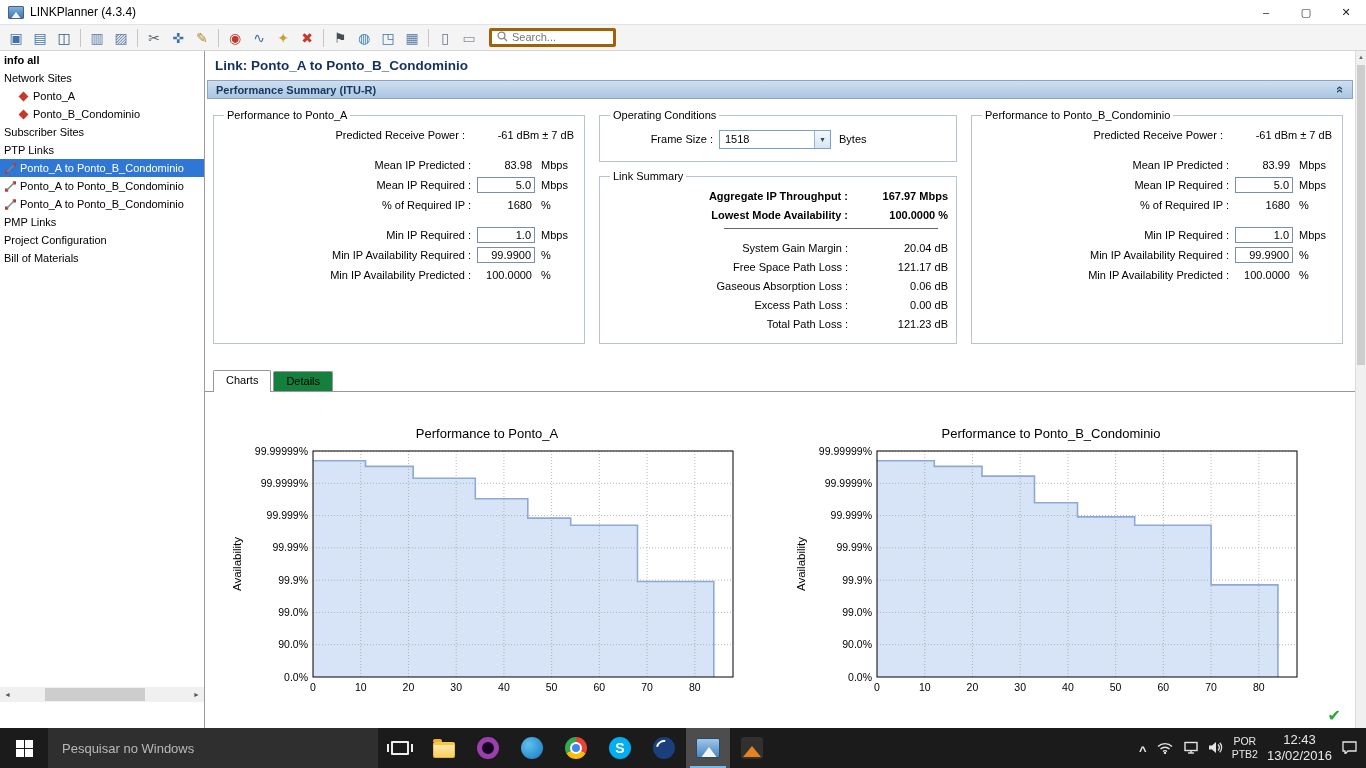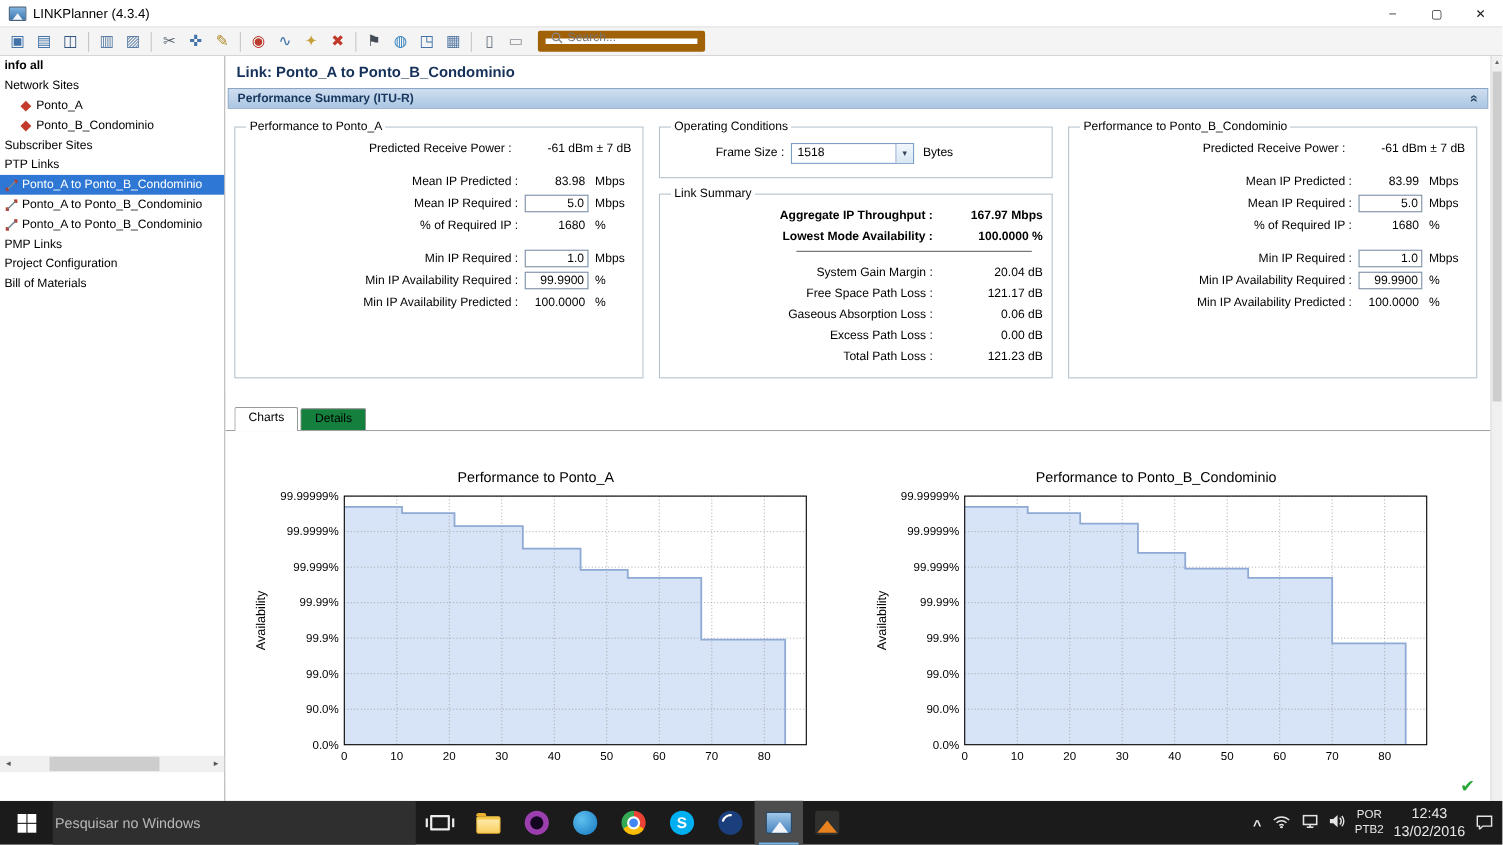--- a/index.html
+++ b/index.html
@@ -14,21 +14,21 @@
   .win-controls { margin-left:auto; display:flex; height:100%; }
   .win-btn { width:40px; display:flex; align-items:center; justify-content:center; font-size:11px; color:#222; }
 
   
   .menubar { height:21px; flex:none; display:flex; align-items:center; background:#fff; padding-left:2px; font-size:12px; }
   .menu-item { padding:2px 8px; }
   .toolbar { height:27px; flex:none; background:#f4f4f4; display:flex; align-items:center; padding-left:4px; border-top:1px solid #e3e3e3; border-bottom:1px solid #d5d5d5; }
   #toolbar-icons { display:flex; align-items:center; }
   .tb-icon { width:22px; height:22px; display:flex; align-items:center; justify-content:center; font-size:14px; margin:0 1px; }
   .tb-sep { width:1px; height:18px; background:#c6c6c6; margin:0 4px; }
-  .tb-searchbox { margin-left:8px; width:152px; height:19px; border:7px solid #a16207; border-radius:2px; background:#fff; display:flex; align-items:flex-end; padding:0 5px; gap:4px; }
+  .tb-searchbox { margin-left:8px; width:127px; height:19px; border:3px solid #a16207; border-radius:2px; background:#fff; display:flex; align-items:flex-start; padding:0 5px; gap:4px; }
   .tb-searchbox input { border:none; outline:none; flex:1; min-width:0; font:11px "Liberation Sans",sans-serif; color:#777; background:transparent; }
 
   
   .content-row { flex:1; display:flex; min-height:0; }
 
   
   .sidebar { width:205px; flex:none; background:#fff; border-right:1px solid #9b9b9b; position:relative; overflow:hidden; }
   .tree-item { display:flex; align-items:center; height:18px; white-space:nowrap; }
   .tree-item.bold { font-weight:bold; }
   .tree-item.selected { background:#2e77d4; color:#fff; }
@@ -85,21 +85,21 @@
   
   .vscroll { width:11px; flex:none; background:#f0f0f0; border-left:1px solid #dcdcdc; position:relative; }
   .vs-btn { position:absolute; top:0; left:0; right:0; height:12px; font-size:6px; color:#666; text-align:center; line-height:12px; }
   .vs-thumb { position:absolute; top:14px; left:1px; right:1px; height:300px; background:#cdcdcd; }
 
   
   .taskbar { height:40px; flex:none; background:#1b1b1b; display:flex; align-items:stretch; color:#e8e8e8; }
   .start-btn { width:48px; display:flex; align-items:center; justify-content:center; }
   .win-grid { display:grid; grid-template-columns:8px 8px; grid-template-rows:8px 8px; gap:1px; }
   .win-grid span { background:#fff; }
-  .tb-search { width:330px; background:#2f2f2f; display:flex; align-items:center; padding-left:2px; font-size:13px; color:#b9b9b9; }
+  .tb-search { width:330px; background:#2f2f2f; display:flex; align-items:center; padding-left:14px; font-size:13px; color:#b9b9b9; }
   #task-apps { display:flex; align-items:stretch; }
   .task-app { width:44px; display:flex; align-items:center; justify-content:center; position:relative; }
   .task-app.active { background:#4d4d4d; }
   .task-app.active::after { content:""; position:absolute; left:4px; right:4px; bottom:0; height:2px; background:#76b9ed; }
   .app-ico { display:flex; align-items:center; justify-content:center; }
 
   .ico-task-view-button { width:18px; height:14px; border:2px solid #eee; border-radius:1px; position:relative; }
   .ico-task-view-button::before,.ico-task-view-button::after { content:""; position:absolute; top:1px; width:2px; height:8px; background:#eee; }
   .ico-task-view-button::before { left:-6px; } .ico-task-view-button::after { right:-6px; }
   .ico-file-explorer { width:22px; height:16px; background:linear-gradient(#f7c948,#eab02e); border-radius:2px; position:relative; margin-top:3px; }

